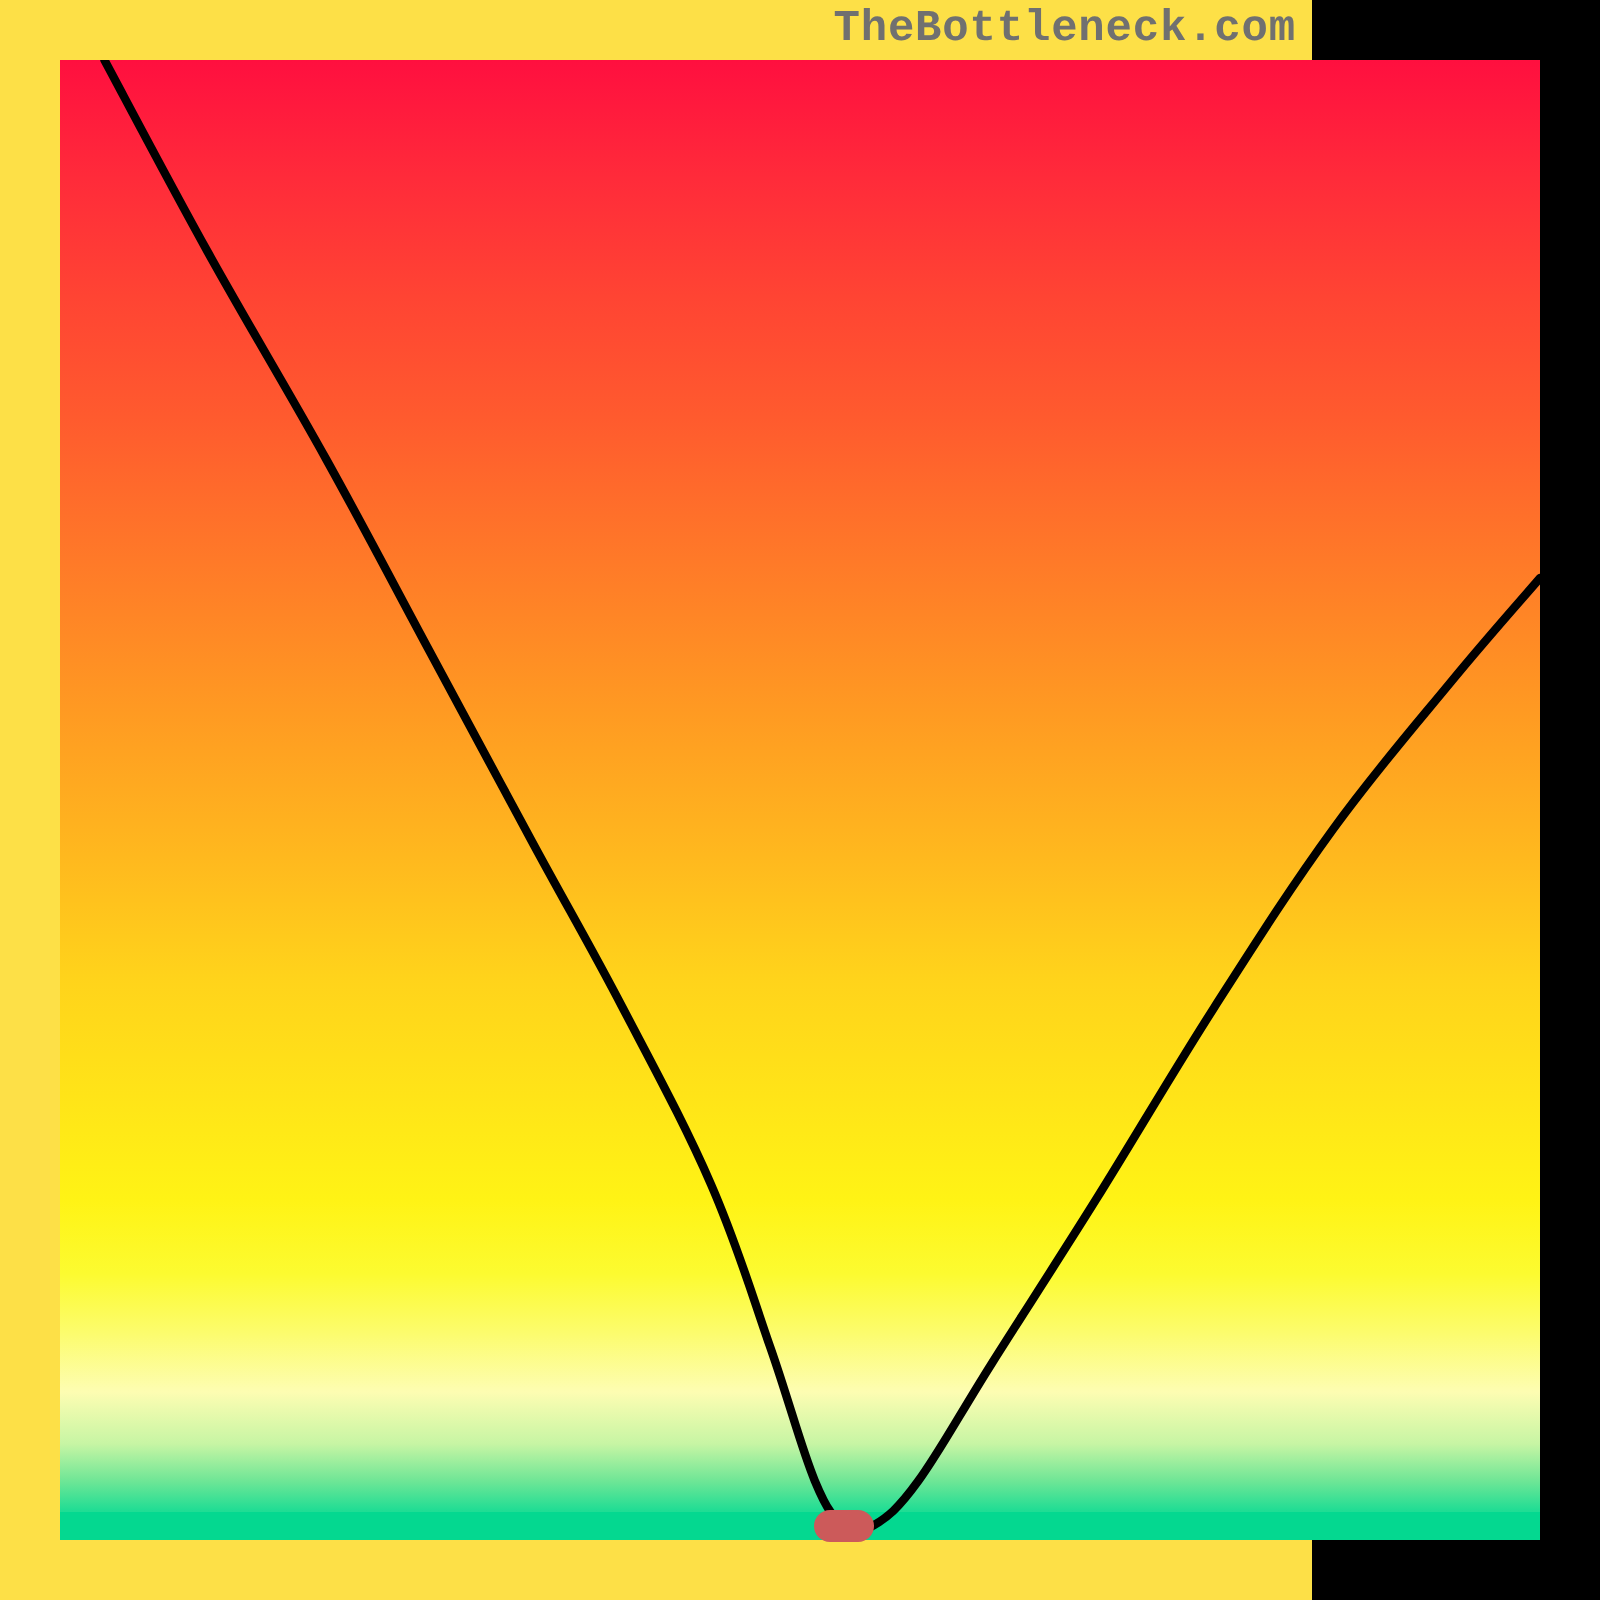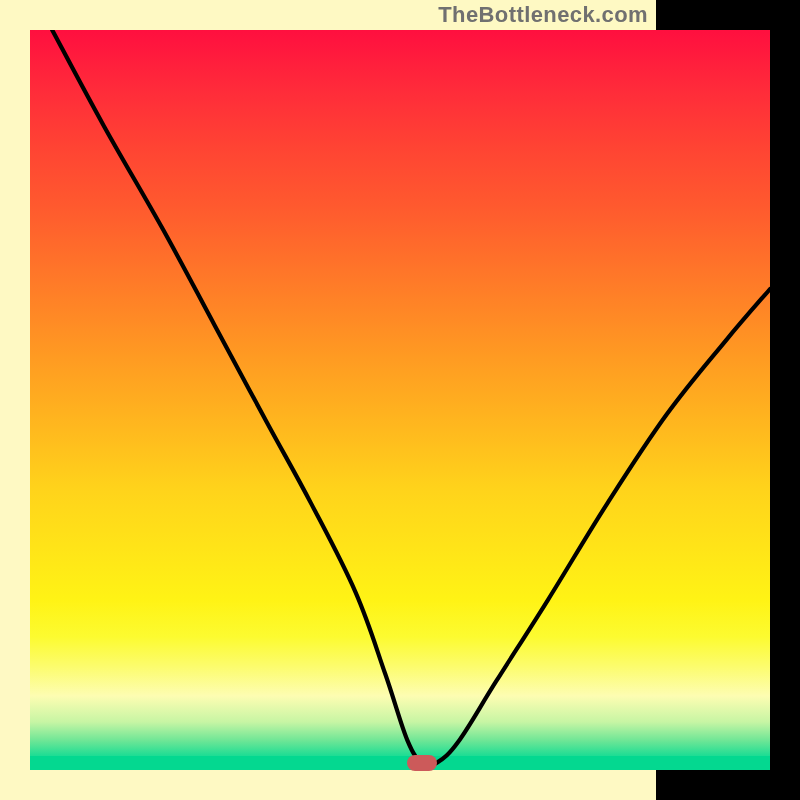--- a/index.html
+++ b/index.html
@@ -8,21 +8,22 @@
     width: 800px;
     height: 800px;
     background: #000;
     font-family: Arial, Helvetica, sans-serif;
     overflow: hidden;
   }
   .frame {
     position: relative;
     width: 656px;
     height: 800px;
-    background: #fef9c3;
+    background: #fde047;
+    font-family: Liberation Mono, monospace;
   }
   .watermark {
     position: absolute;
     top: 2px;
     right: 8px;
     color: #707070;
     font-size: 22px;
     font-weight: 600;
     letter-spacing: 0.4px;
     z-index: 10;

